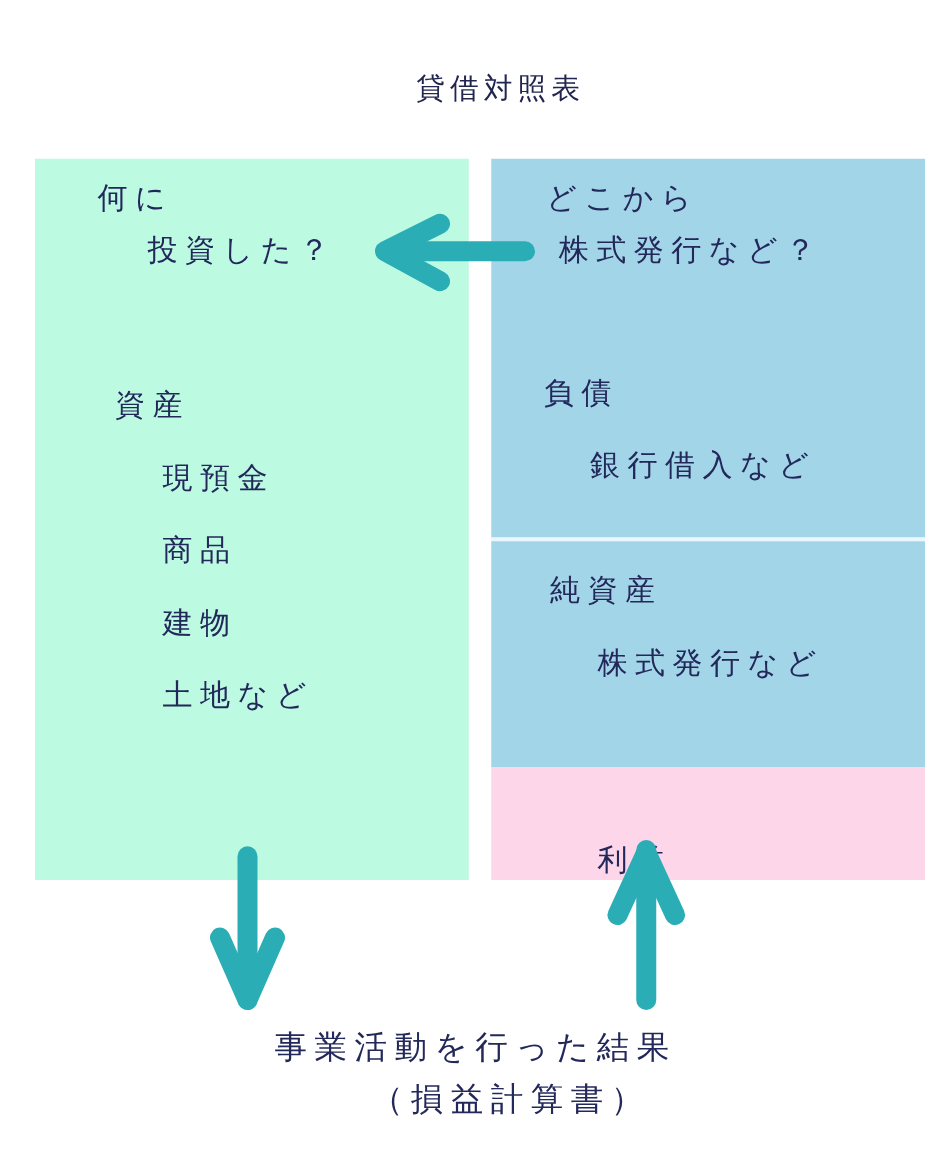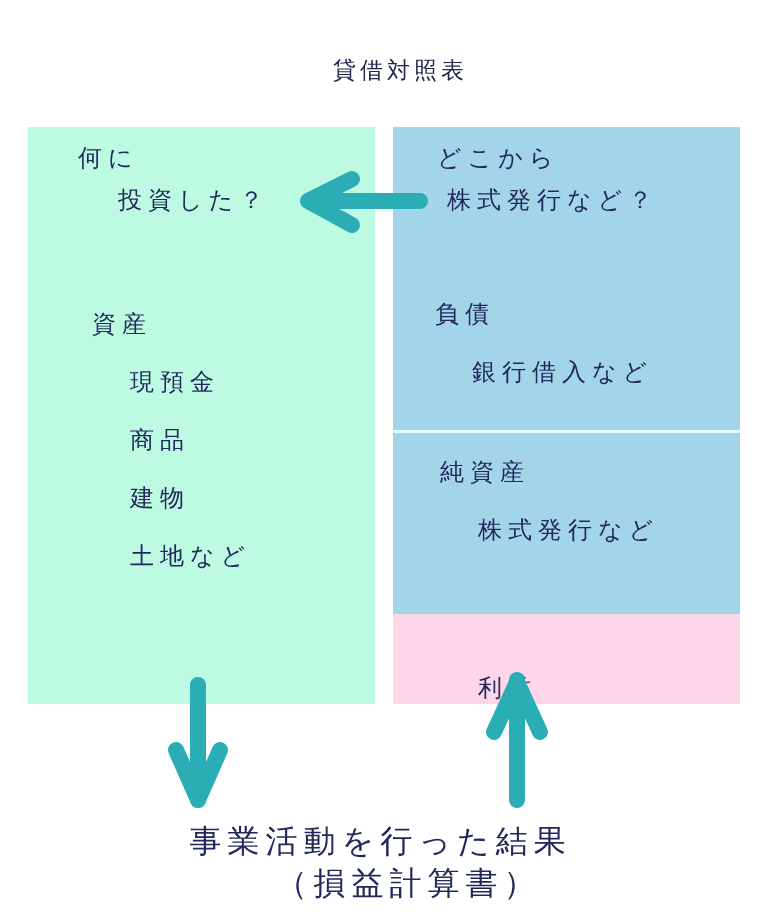--- a/index.html
+++ b/index.html
@@ -8,21 +8,21 @@
   .title { position:absolute; left:0; width:761px; top:55px; text-align:center;
            font-size:23px; letter-spacing:4px; color:#22264f;padding-left:20px; }
   .box { position:absolute; }
   .assets { left:28px; top:127px; width:347px; height:577px; background:#bcfae2; }
   .liab { left:393px; top:127px; width:347px; height:303px; background:#a3d5e8; }
   .divider { left:393px; top:430px; width:347px; height:3px; background:#eaf7fc; }
   .equity { left:393px; top:433px; width:347px; height:181px; background:#a3d5e8; }
   .profit { left:393px; top:614px; width:347px; height:90px; background:#fed6ea; }
   .t { position:absolute; font-size:24px; letter-spacing:6px; white-space:nowrap; color:#23285a; }
   svg.arrows { position:absolute; left:0; top:0; }
-  .bottom { position:absolute; left:0; width:761px; text-align:center; font-size:32px;
+  .bottom { position:absolute; left:0; width:761px; text-align:center; font-size:26px;
             letter-spacing:6px; color:#23285a; }
 </style>
 </head>
 <body>
 
 <div class="title">貸借対照表</div>
 
 <div class="box assets"></div>
 <div class="box liab"></div>
 <div class="box divider"></div>

